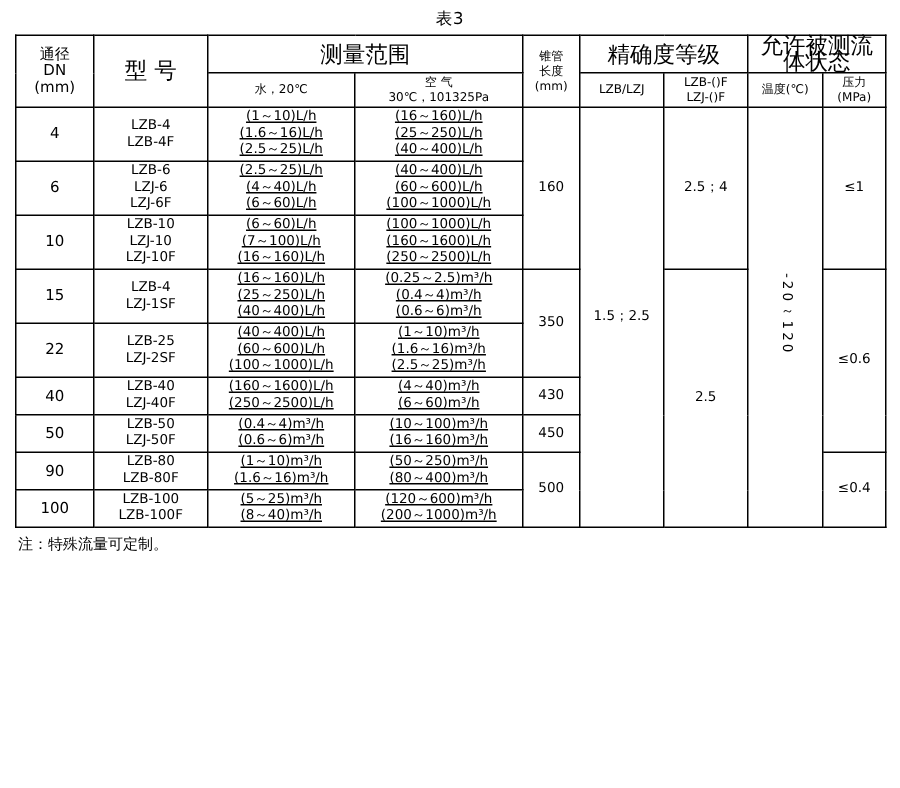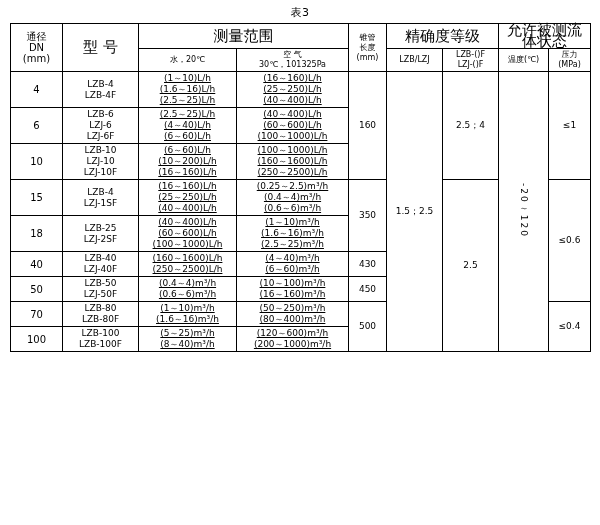--- a/index.html
+++ b/index.html
@@ -183,21 +183,21 @@
 
       <tr>
         <td class="dn">10</td>
         <td class="model">
           <div>LZB-10</div>
           <div>LZJ-10</div>
           <div>LZJ-10F</div>
         </td>
         <td class="cell-lines">
           <div>(6～60)L/h</div>
-          <div>(10～200)L/h</div>
+          <div>(7～100)L/h</div>
           <div>(16～160)L/h</div>
         </td>
         <td class="cell-lines">
           <div>(100～1000)L/h</div>
           <div>(160～1600)L/h</div>
           <div>(250～2500)L/h</div>
         </td>
       </tr>
 
       <tr>
@@ -215,21 +215,21 @@
           <div>(0.25～2.5)m³/h</div>
           <div>(0.4～4)m³/h</div>
           <div>(0.6～6)m³/h</div>
         </td>
         <td rowspan="2">350</td>
         <td rowspan="6">2.5</td>
         <td rowspan="4">≤0.6</td>
       </tr>
 
       <tr>
-        <td class="dn">18</td>
+        <td class="dn">22</td>
         <td class="model">
           <div>LZB-25</div>
           <div>LZJ-2SF</div>
         </td>
         <td class="cell-lines">
           <div>(40～400)L/h</div>
           <div>(60～600)L/h</div>
           <div>(100～1000)L/h</div>
         </td>
         <td class="cell-lines">
@@ -267,21 +267,21 @@
           <div>(0.6～6)m³/h</div>
         </td>
         <td class="cell-lines">
           <div>(10～100)m³/h</div>
           <div>(16～160)m³/h</div>
         </td>
         <td>450</td>
       </tr>
 
       <tr>
-        <td class="dn">70</td>
+        <td class="dn">90</td>
         <td class="model">
           <div>LZB-80</div>
           <div>LZB-80F</div>
         </td>
         <td class="cell-lines">
           <div>(1～10)m³/h</div>
           <div>(1.6～16)m³/h</div>
         </td>
         <td class="cell-lines">
           <div>(50～250)m³/h</div>
@@ -302,14 +302,15 @@
           <div>(8～40)m³/h</div>
         </td>
         <td class="cell-lines">
           <div>(120～600)m³/h</div>
           <div>(200～1000)m³/h</div>
         </td>
       </tr>
     </tbody>
   </table>
 
+  <div class="note">注：特殊流量可定制。</div>
 
 </div>
 
 </body></html>

